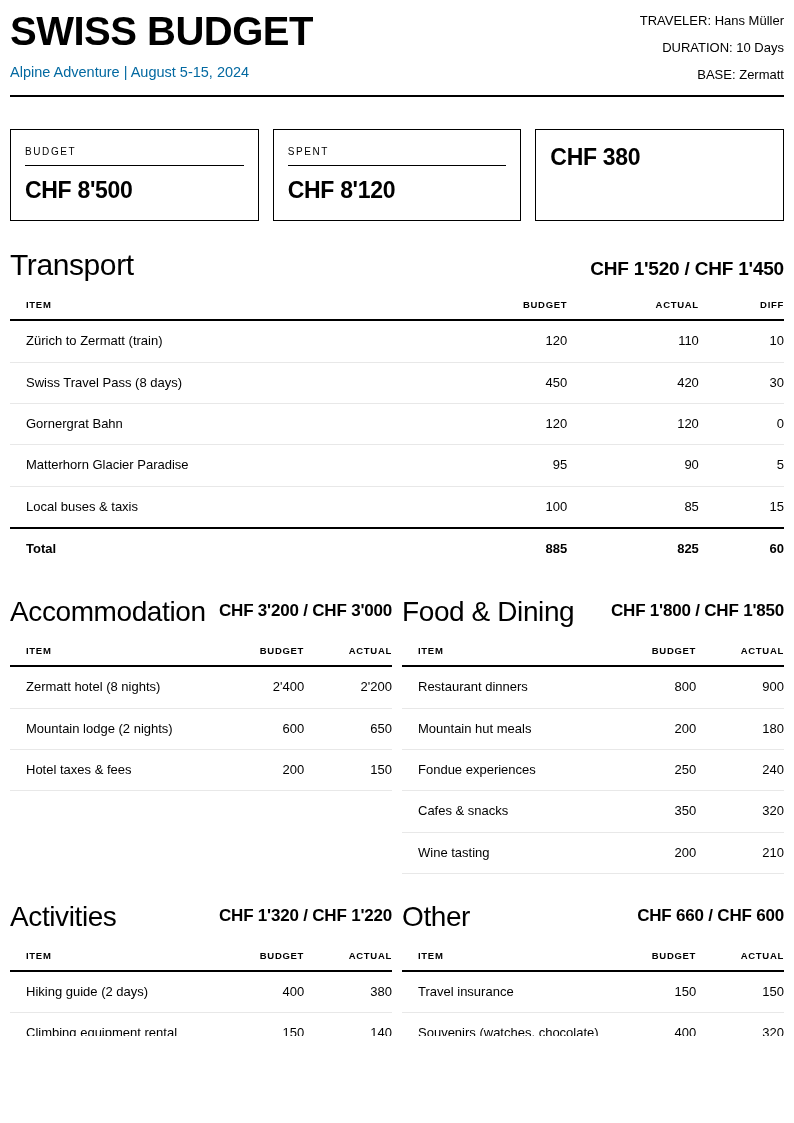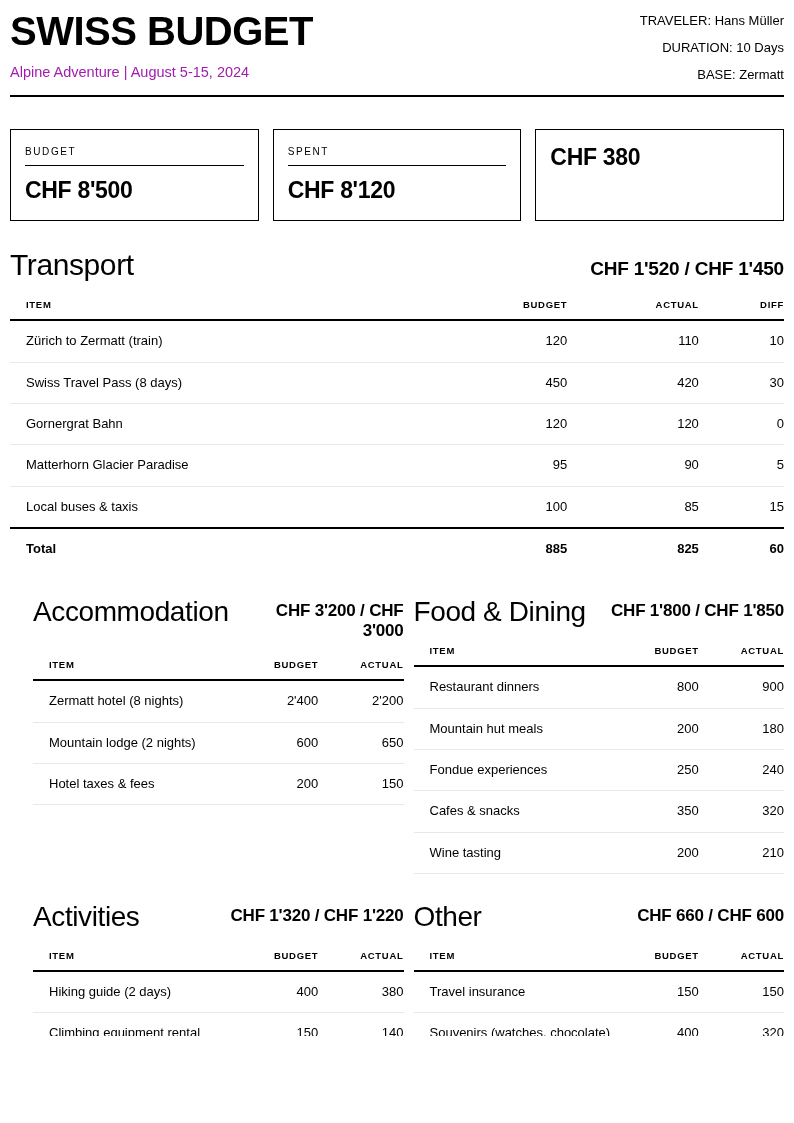--- a/index.html
+++ b/index.html
@@ -17,21 +17,21 @@
   .header {
     display: flex; align-items: flex-start; justify-content: space-between;
     padding-top: 8px; padding-bottom: 10px;
     border-bottom: 2.5px solid #000;
   }
   .header-left { padding-top: 2px; }
   .title {
     font-size: 40px; font-weight: bold; letter-spacing: -0.5px;
     line-height: 1.05; margin: 0 0 12px 0;
   }
-  .subtitle { font-size: 14.5px; color: #a21caf; line-height: 1.2; }
+  .subtitle { font-size: 14.5px; color: #0369a1; line-height: 1.2; }
   .header-right { text-align: right; padding-top: 6px; }
   .meta-row { font-size: 13px; line-height: 1.0; margin-bottom: 14px; white-space: nowrap; }
   .meta-row:last-child { margin-bottom: 4px; }
   .meta-label { font-weight: normal; }
   .meta-value { font-weight: normal; }
 
   
   .cards { display: flex; gap: 14px; margin-top: 32px; }
   .card { flex: 1; border: 1.5px solid #000; padding: 16px 14px 18px 14px; }
   .card-label {
@@ -74,21 +74,21 @@
   .t-transport .col-budget { width: 16%; }
   .t-transport .col-actual { width: 17%; }
   .t-transport .col-diff   { width: 11%; }
 
   
   .t-three .col-item   { width: 54%; }
   .t-three .col-budget { width: 23%; }
   .t-three .col-actual { width: 23%; }
 
   
-  .grid2 { display: flex; gap: 10px; margin-top: 28px; margin-left: 23px; }
+  .grid2 { display: flex; gap: 10px; margin-top: 28px; }
   .grid2 > .col { flex: 1; min-width: 0; }
   .col .section { margin-top: 0; }
   .col .section-head { align-items: flex-start; }
   .col .section-title { font-size: 28px; }
   .col .section-total { font-size: 17px; padding-top: 4px; }
 </style>
 </head>
 <body>
 
 <div class="page">

